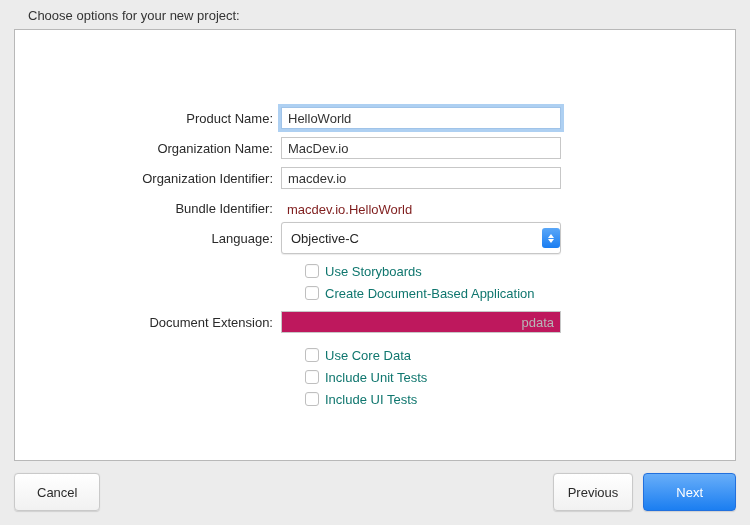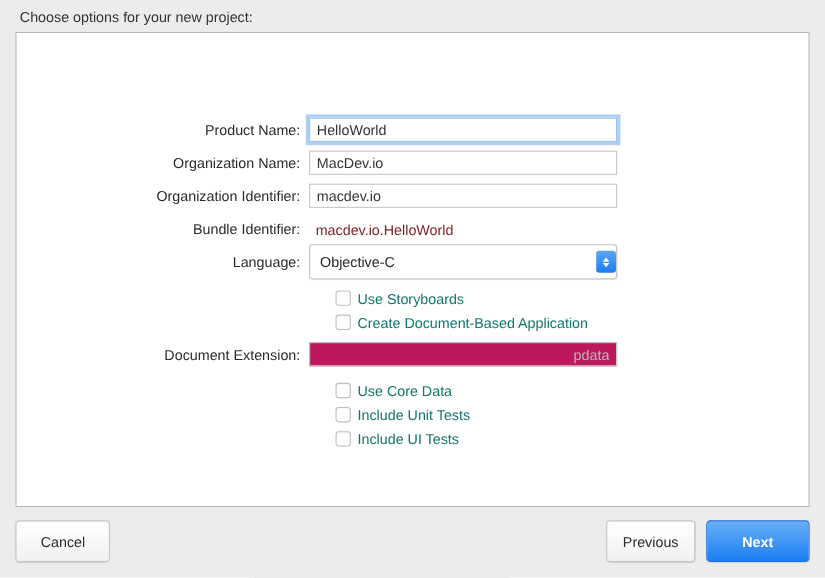--- a/index.html
+++ b/index.html
@@ -10,21 +10,21 @@
     body {
       width: 750px;
       height: 525px;
       background: #ececec;
       font-family: -apple-system, BlinkMacSystemFont, "Helvetica Neue", Arial, sans-serif;
       font-size: 13px;
       color: #262626;
       overflow: hidden;
     }
     .header {
-      padding: 8px 16px 6px 18px;
+      padding: 8px 16px 6px 28px;
       font-size: 13px;
       color: #333;
     }
     .panel {
       margin: 0 14px;
       background: #ffffff;
       border: 1px solid #b8b8b8;
       height: 432px;
       position: relative;
     }
@@ -166,21 +166,20 @@
       box-shadow: 0 0.5px 1px rgba(0,0,0,0.12);
       display: flex;
       align-items: center;
       cursor: default;
     }
     .btn.primary {
       background: linear-gradient(#68aef9, #1b7ef1);
       border: 1px solid #2270dd;
       color: #fff;
       padding: 0 32px;
-      font-weight: bold;
     }
     .btn.cancel {
       padding: 0 22px;
     }
     .btn.previous {
       padding: 0 14px;
     }
   </style>
 </head>
 <body>

